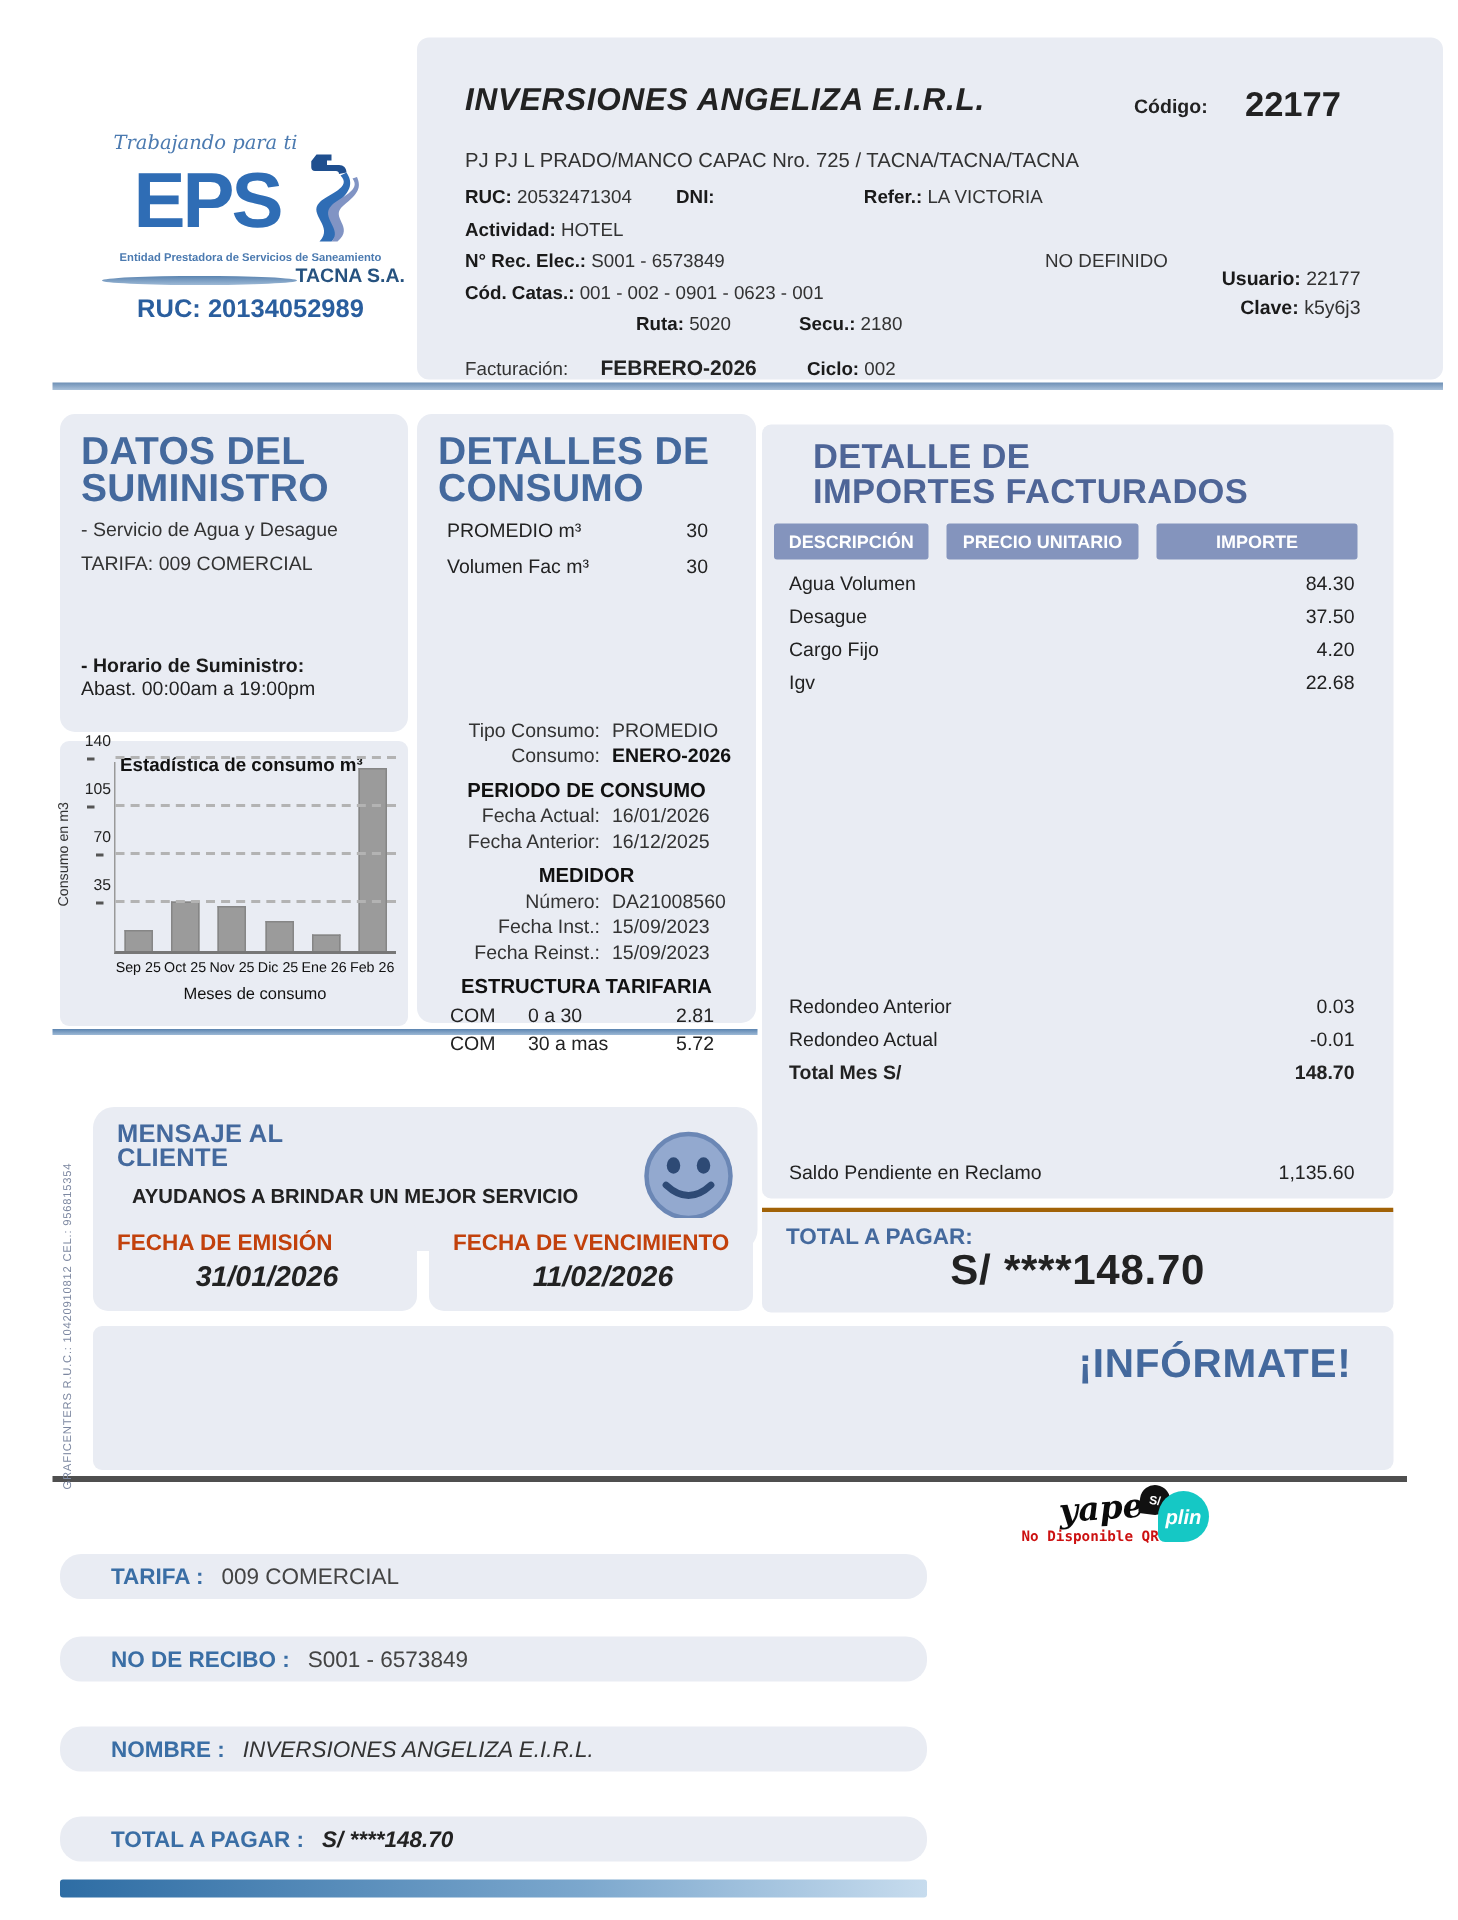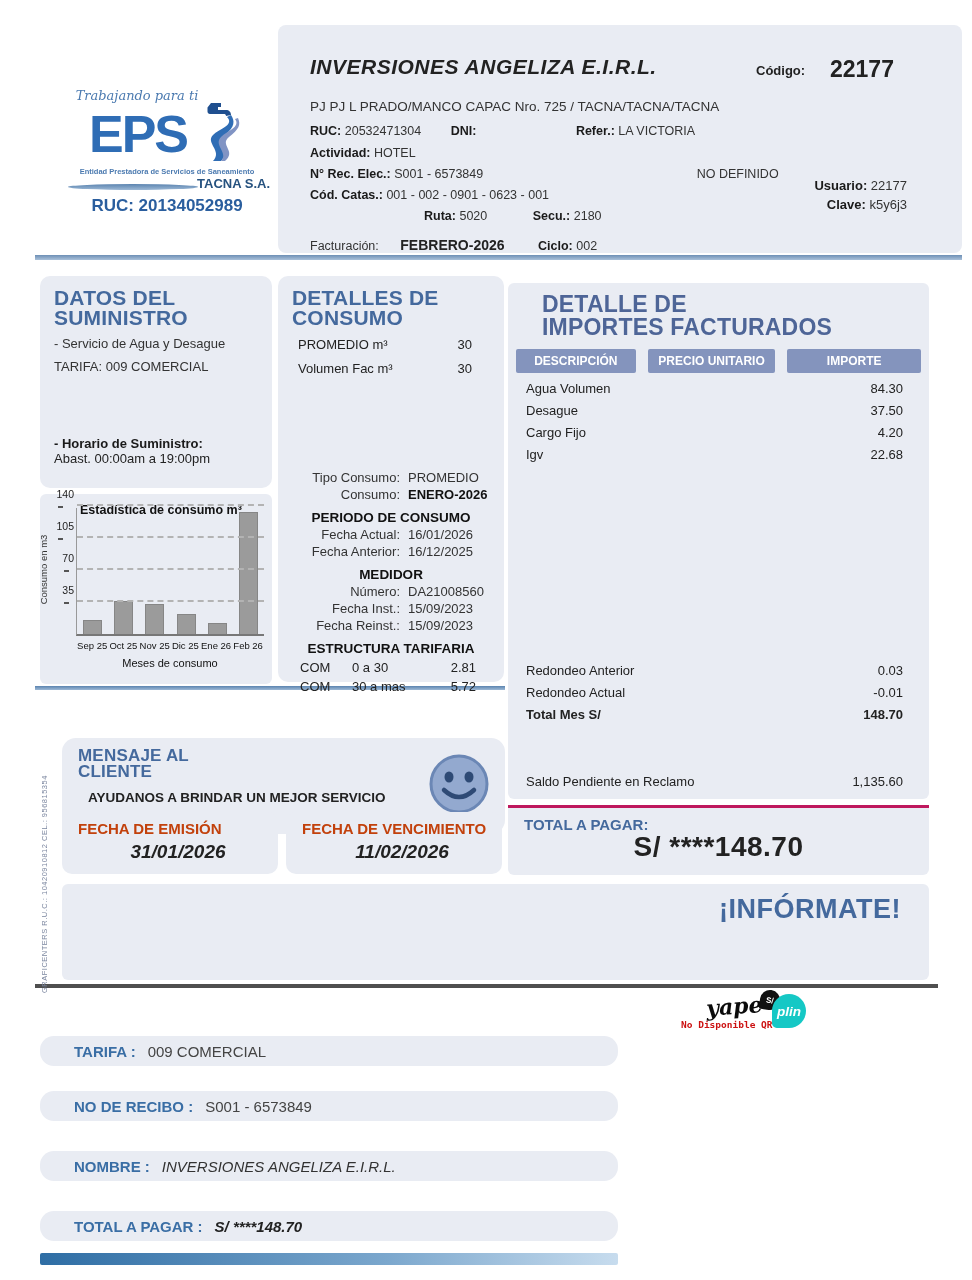--- a/index.html
+++ b/index.html
@@ -31,21 +31,21 @@
   .lbl { font-weight:bold; color:#1a1a1a; }
   .val { color:#333; }
   .usuario-block { position:absolute; right:55px; top:152px; text-align:right; font-size:13px; line-height:1.45; }
   .fact-value { font-weight:bold; font-size:14px; }
 
   .header-divider { position:absolute; left:35px; top:255px; width:927px; height:5px;
                     background:linear-gradient(#6d8fb5,#aac1da); }
 
   
   .panel { background:#e9ecf3; border-radius:10px; position:absolute; }
-  .sec-title { color:#44699d; font-weight:bold; font-size:21px; line-height:0.95; letter-spacing:0.2px; }
+  .sec-title { color:#44699d; font-weight:bold; font-size:26px; line-height:0.95; letter-spacing:0.2px; }
 
   
   .datos-panel { left:40px; top:276px; width:232px; height:212px; padding:12px 14px; }
   .datos-panel .item { font-size:13px; color:#333; margin-top:8px; }
   .datos-horario { position:absolute; left:14px; top:160px; font-size:13px; }
   .datos-horario .b { font-weight:bold; color:#1a1a1a; }
 
   
   .chart-panel { left:40px; top:494px; width:232px; height:190px; border-radius:6px; padding:0; }
   .chart-title { position:absolute; left:40px; top:9px; font-size:12.5px; font-weight:bold; color:#111; }
@@ -77,41 +77,41 @@
   .e-row .cat { width:52px; }
   .e-row .range { flex:1; }
   .e-row .rate { text-align:right; }
 
   
   .importes-panel { left:508px; top:283px; width:421px; height:516px; border-radius:6px; padding:10px 0 0 0; }
   .importes-title { color:#4e6597; font-weight:bold; font-size:23px; line-height:1.0; padding-left:10px; letter-spacing:0.2px;margin-left:24px; }
   .chips { display:flex; margin:10px 8px 0 8px; gap:12px; }
   .chip { background:#8494bd; color:#fff; font-weight:bold; font-size:12px; text-align:center;
           padding:5px 0; border-radius:2px; }
-  .chip1 { width:120px; } .chip2 { width:128px; } .chip3 { width:134px; }
+  .chip1 { width:103px; } .chip2 { width:128px; } .chip3 { width:134px; }
   .i-rows { margin-top:8px; }
   .i-row { display:flex; justify-content:space-between; font-size:13px; padding:0 26px 0 18px; margin-top:7px; color:#222; }
   .i-row.bold { font-weight:bold; }
   .redondeo-block { position:absolute; left:0; right:0; top:373px; }
   .saldo-row { position:absolute; left:0; right:0; bottom:10px; display:flex; justify-content:space-between;
                font-size:13px; padding:0 26px 0 18px; }
 
   
   .mensaje-panel { left:62px; top:700px; width:443px; height:96px; border-radius:14px; padding:10px 16px;margin-top:38px; }
   .mensaje-title { font-size:17px; }
   .mensaje-body { font-size:13.5px; font-weight:bold; color:#222; margin:10px 0 0 10px; }
   .smiley { position:absolute; right:14px; top:14px; }
 
   
   .date-panel { border-radius:10px; top:812px; width:216px; height:62px; padding:8px 0 0 16px; }
   .emision-panel { left:62px; } .venc-panel { left:286px; }
   .date-label { color:#c2410c; font-weight:bold; font-size:15px; }
   .date-value { font-size:19px; font-weight:bold; font-style:italic; text-align:center; margin-top:4px; }
   .total-panel { left:508px; top:805px; width:421px; height:70px; border-radius:0 0 6px 6px;
-                 border-top:3px solid #be185d; padding:8px 16px 0 16px; }
+                 border-top:3px solid #a16207; padding:8px 16px 0 16px; }
   .total-label { color:#44699d; font-weight:bold; font-size:15px; }
   .total-value { font-size:28px; font-weight:bold; text-align:center; margin-top:-2px; letter-spacing:0.5px; }
 
   .informate-panel { left:62px; top:884px; width:867px; height:96px; border-radius:6px; }
   .informate-text { text-align:right; padding:10px 28px 0 0; font-size:27px; font-weight:bold; color:#44699d; letter-spacing:0.5px; }
 
   .dark-divider { position:absolute; left:35px; top:984px; width:903px; height:4px; background:#4f4f4f; }
 
   
   .yape { position:absolute; left:706px; top:993px; font-family:"DejaVu Serif", serif;

